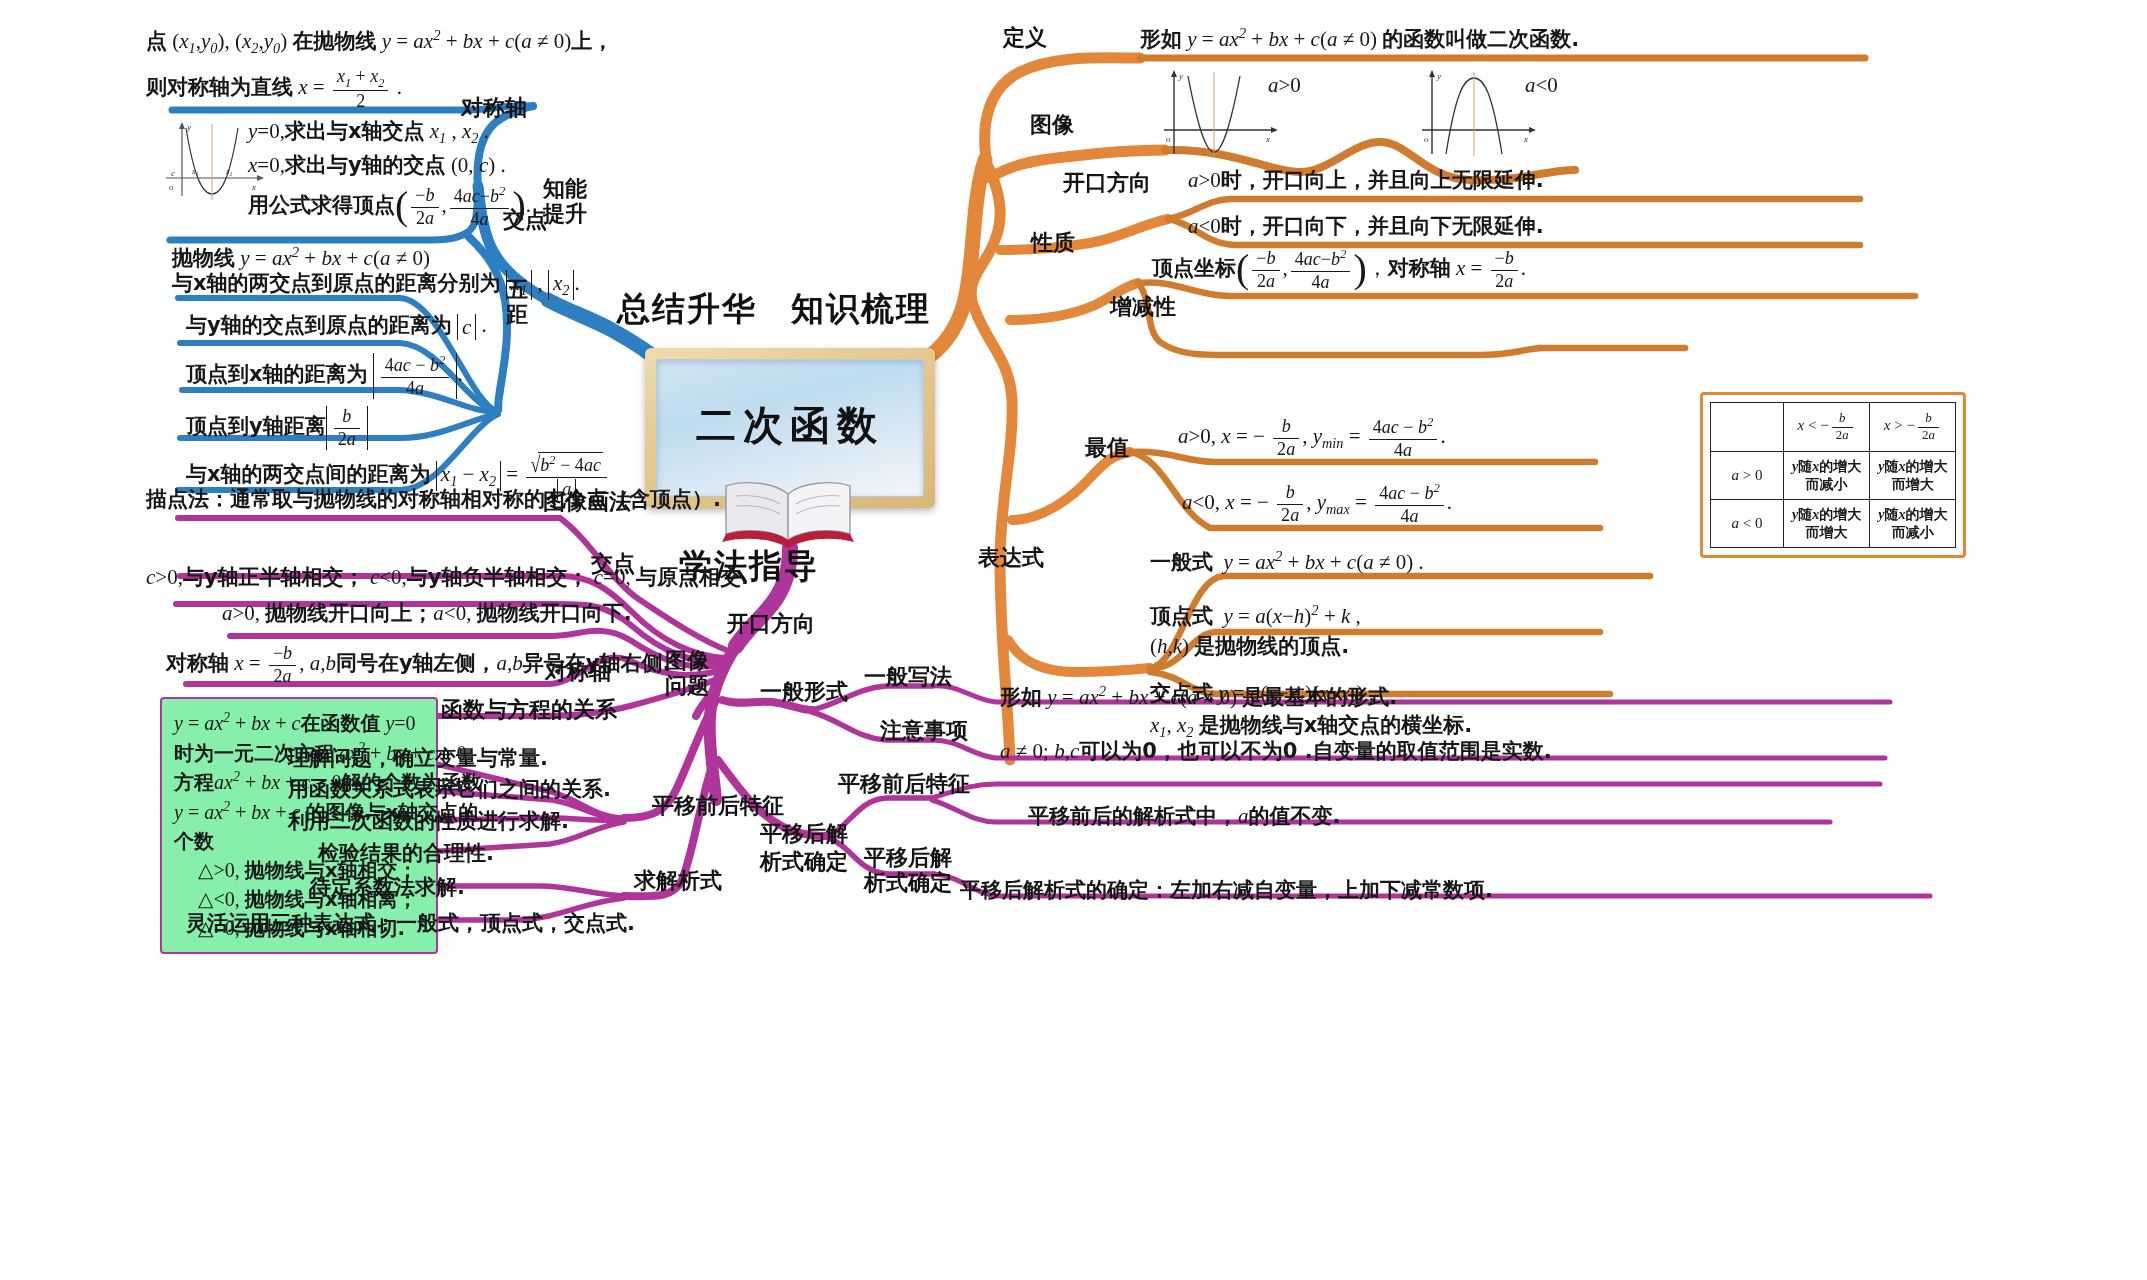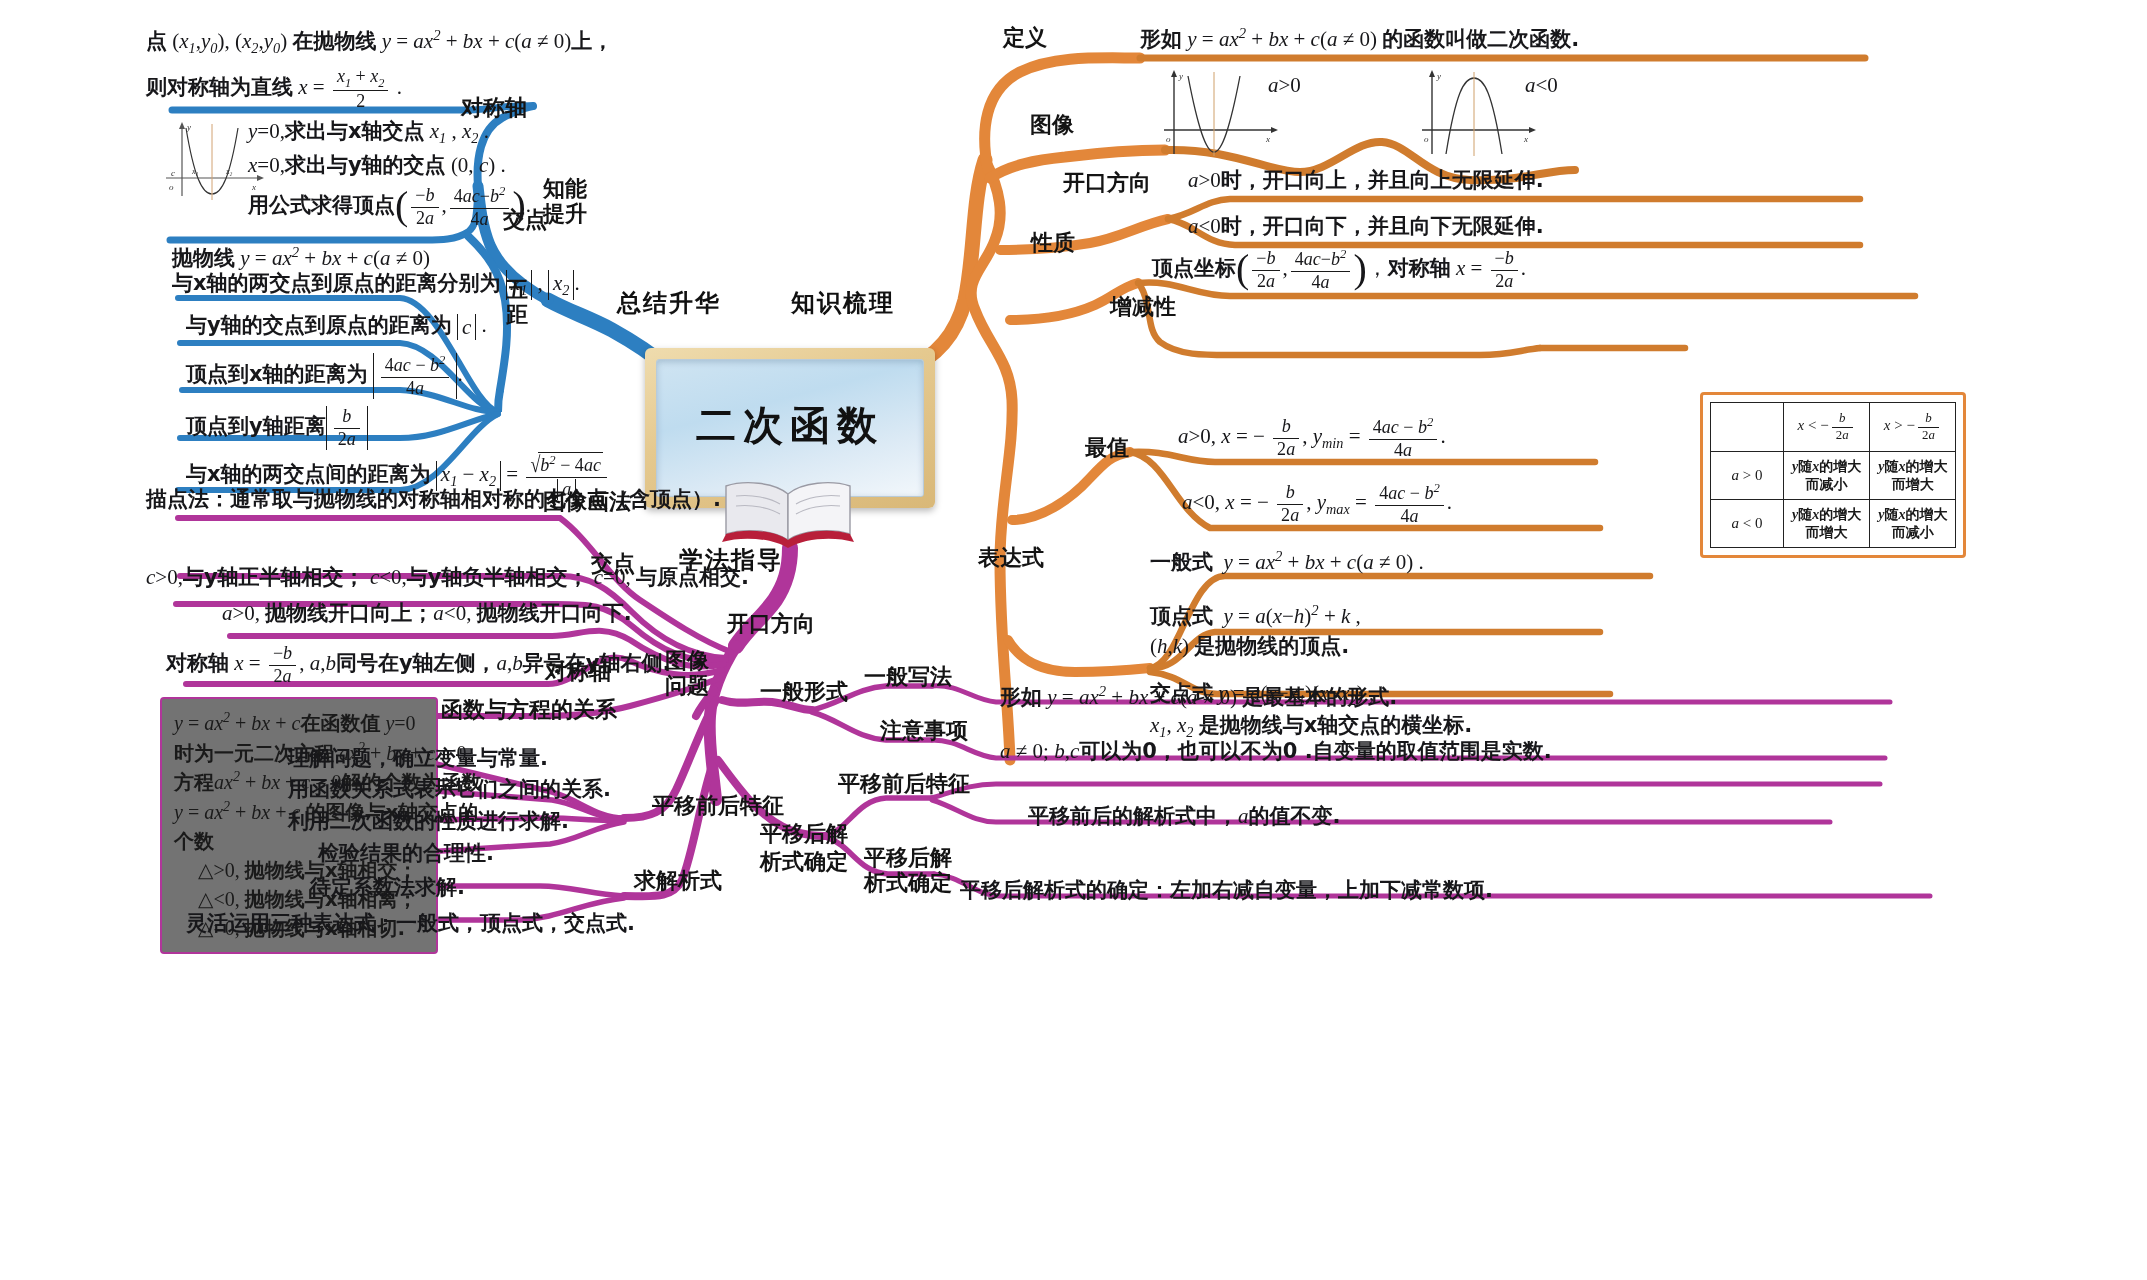--- a/index.html
+++ b/index.html
@@ -9,21 +9,21 @@
     color:#1a1a1a;
   }
   #canvas{position:absolute;inset:0;width:2147px;height:1280px;}
   svg.wires{position:absolute;left:0;top:0;width:2147px;height:1280px;pointer-events:none;}
 
   .txt{position:absolute;white-space:nowrap;line-height:1.25;}
   .zh{font-family:"DejaVu Sans","Liberation Sans",sans-serif;font-weight:700;}
   .node-label{font-family:"DejaVu Sans","Liberation Sans",sans-serif;font-weight:700;font-size:22px;color:#141414;}
   .leaf{font-size:21px;color:#17171a;}
   .leaf .zh{font-size:21px;}
-  .big-branch{font-family:"DejaVu Sans","Liberation Sans",sans-serif;font-weight:700;font-size:24px;color:#111;letter-spacing:2px;}
+  .big-branch{font-family:"DejaVu Sans","Liberation Sans",sans-serif;font-weight:700;font-size:33px;color:#111;letter-spacing:2px;}
 
   
   .m{font-style:italic;font-family:"Liberation Serif","DejaVu Serif",serif;}
   .up{vertical-align:super;font-size:0.7em;font-style:italic;}
   .sub{vertical-align:sub;font-size:0.68em;font-style:italic;}
   .frac{display:inline-block;vertical-align:middle;text-align:center;margin:0 3px;font-size:0.86em;}
   .frac .n{display:block;border-bottom:1.4px solid #1a1a1a;padding:0 4px;line-height:1.2;}
   .frac .d{display:block;padding:0 4px;line-height:1.2;}
   .paren{display:inline-block;font-size:1.9em;vertical-align:middle;font-weight:300;line-height:0.7;transform:translateY(-1px);}
   .abs{display:inline-block;border-left:1.4px solid #1a1a1a;border-right:1.4px solid #1a1a1a;padding:0 4px;vertical-align:middle;}
@@ -41,21 +41,21 @@
   #board-title{position:absolute;left:0;right:0;top:50px;text-align:center;
     font-family:"DejaVu Sans","Liberation Sans",sans-serif;font-weight:700;
     font-size:40px;letter-spacing:7px;color:#111;}
   #book{position:absolute;left:718px;top:478px;width:140px;height:70px;}
 
   .tbl{position:absolute;border:3px solid #e3873a;border-radius:4px;background:#fff;padding:7px;}
   .tbl table{border-collapse:collapse;font-size:15px;}
   .tbl td{border:1.5px solid #222;text-align:center;padding:6px 8px;font-family:"Liberation Serif",serif;}
   .tbl td.zhc{font-family:"DejaVu Sans",sans-serif;font-weight:700;font-size:14px;line-height:1.25;}
 
-  .pinkbox{position:absolute;border:2px solid #b0359a;border-radius:4px;background:#737373;padding:9px 12px;}
+  .pinkbox{position:absolute;border:2px solid #b0359a;border-radius:4px;background:#86efac;padding:9px 12px;}
   .pinkbox div{font-size:20px;line-height:1.45;white-space:nowrap;}
 
   .minigraph{position:absolute;}
 </style>
 </head>
 <body>
 
 <div id="canvas">
 
   <svg class="wires" viewBox="0 0 2147 1280">

